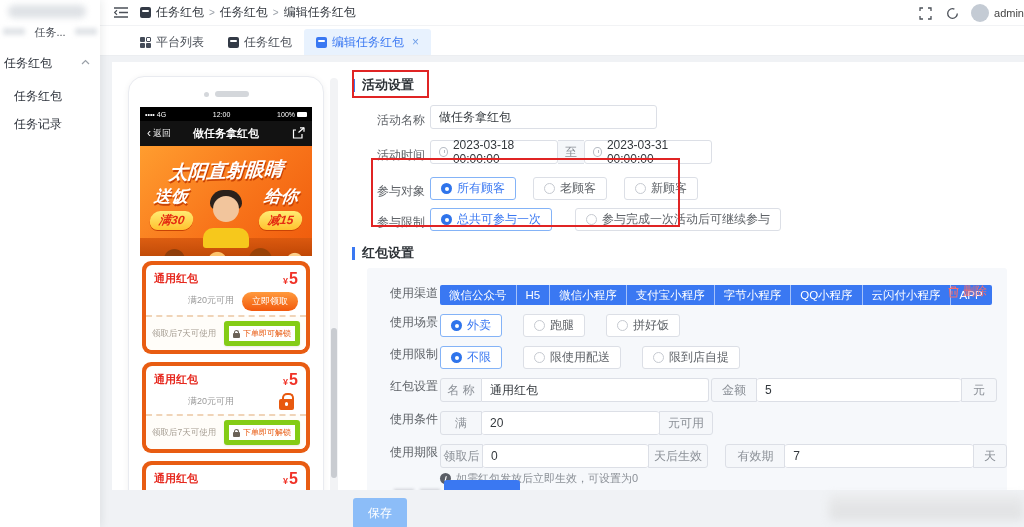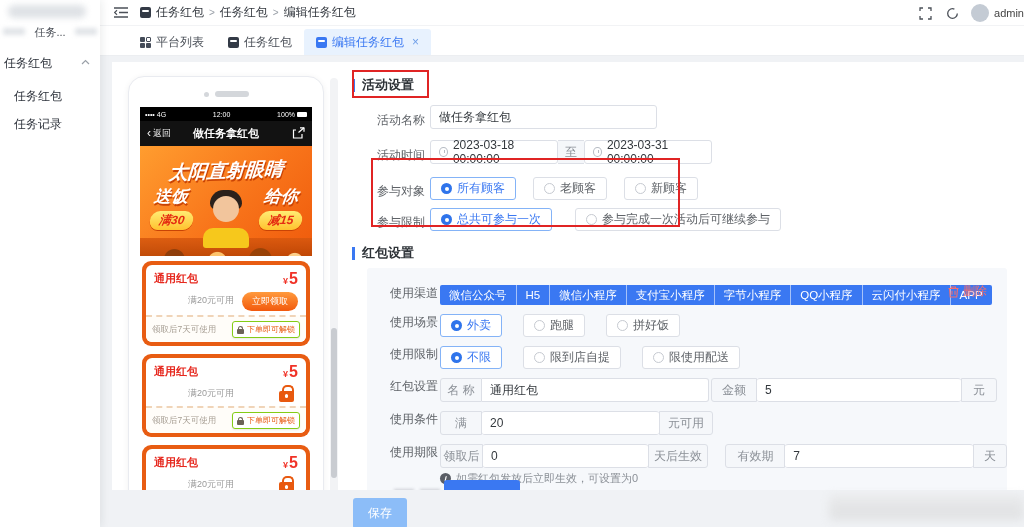--- a/index.html
+++ b/index.html
@@ -92,21 +92,21 @@
   .cp-amt .cur { font-size:9px; font-weight:bold; margin-right:1px; }
   .cp-btn { background:linear-gradient(#ff9a3d,#f2590d); color:#fff; font-size:9px; padding:3px 10px;
     border-radius:10px; margin-top:3px; cursor:pointer; }
   .lock-big { position:relative; width:15px; height:11px; background:#e8590f; border-radius:2px; margin-top:9px; margin-right:4px; }
   .lock-big:before { content:""; position:absolute; top:-6px; left:2.5px; width:8px; height:7px;
     border:2px solid #e8590f; border-bottom:none; border-radius:5px 5px 0 0; }
   .lock-big:after { content:""; position:absolute; top:3px; left:5.5px; width:3px; height:4px; background:#fff; border-radius:1.5px; }
   .cp-bottom { position:relative; border-top:2px dashed #f0d4b8; background:#fffdf9; padding:4px 6px;
     display:flex; justify-content:space-between; align-items:center; }
   .cp-valid { color:#a59d92; font-size:8.5px; }
-  .cp-badge { display:flex; align-items:center; gap:3px; background:#fff; border:1px solid #84cc16;
+  .cp-badge { display:flex; align-items:center; gap:3px; background:#fff; border:5px solid #84cc16;
     border-radius:3px; padding:2px 4px; color:#e8590f; font-size:8px; box-shadow:0 1px 2px rgba(0,0,0,.08); }
   .lock-mini { position:relative; width:7px; height:5px; background:#6b6257; border-radius:1px; margin-top:3px; }
   .lock-mini:before { content:""; position:absolute; top:-3px; left:1px; width:3px; height:3px;
     border:1.5px solid #6b6257; border-bottom:none; border-radius:3px 3px 0 0; }
 
   .pv-scrollbar { position:absolute; left:218px; top:16px; width:8px; height:470px; background:#f2f3f5; border-radius:4px; }
   .pv-thumb { position:absolute; left:1px; top:250px; width:6px; height:150px; background:#c9ccd1; border-radius:3px; }
 
   
   .form { position:absolute; left:240px; top:14px; width:660px; }
@@ -442,25 +442,25 @@
 
       <div class="gp-row">
         <span class="gp-label">使用限制</span>
         <span id="restrict-options" style="display:flex;gap:21px;">
             <span class="rbox sel">
               <span class="rdot"></span>
               <span>不限</span>
             </span>
             <span class="rbox">
               <span class="rdot"></span>
-              <span>限到店自提</span>
+              <span>限使用配送</span>
             </span>
             <span class="rbox">
               <span class="rdot"></span>
-              <span>限使用配送</span>
+              <span>限到店自提</span>
             </span>
           </span>
       </div>
 
       <div class="gp-row">
         <span class="gp-label">红包设置</span>
         <span class="addon" style="width:42px;border-radius:3px 0 0 3px;">名 称</span>
         <span class="inp" style="width:227px;border-left:none;border-radius:0 3px 3px 0;">通用红包</span>
         <span class="addon" style="width:46px;margin-left:2px;border-radius:3px 0 0 3px;">金额</span>
         <span class="inp" style="width:204px;border-left:none;border-right:none;">5</span>

